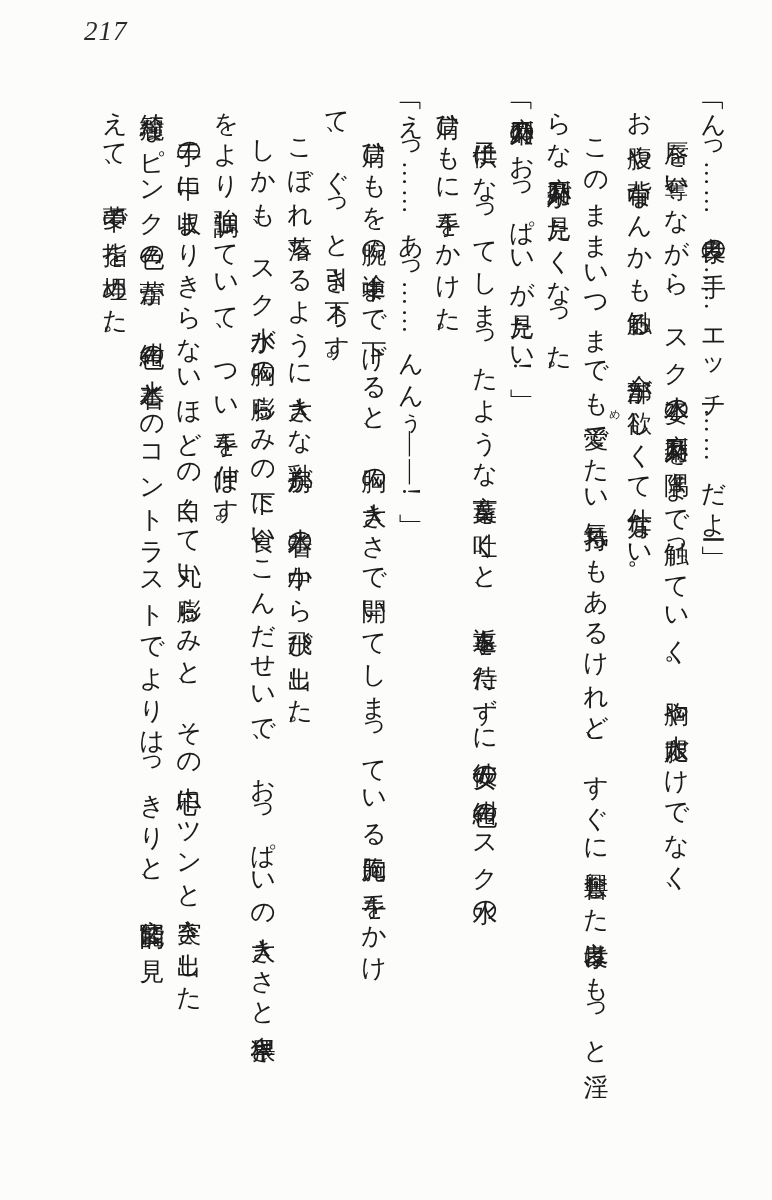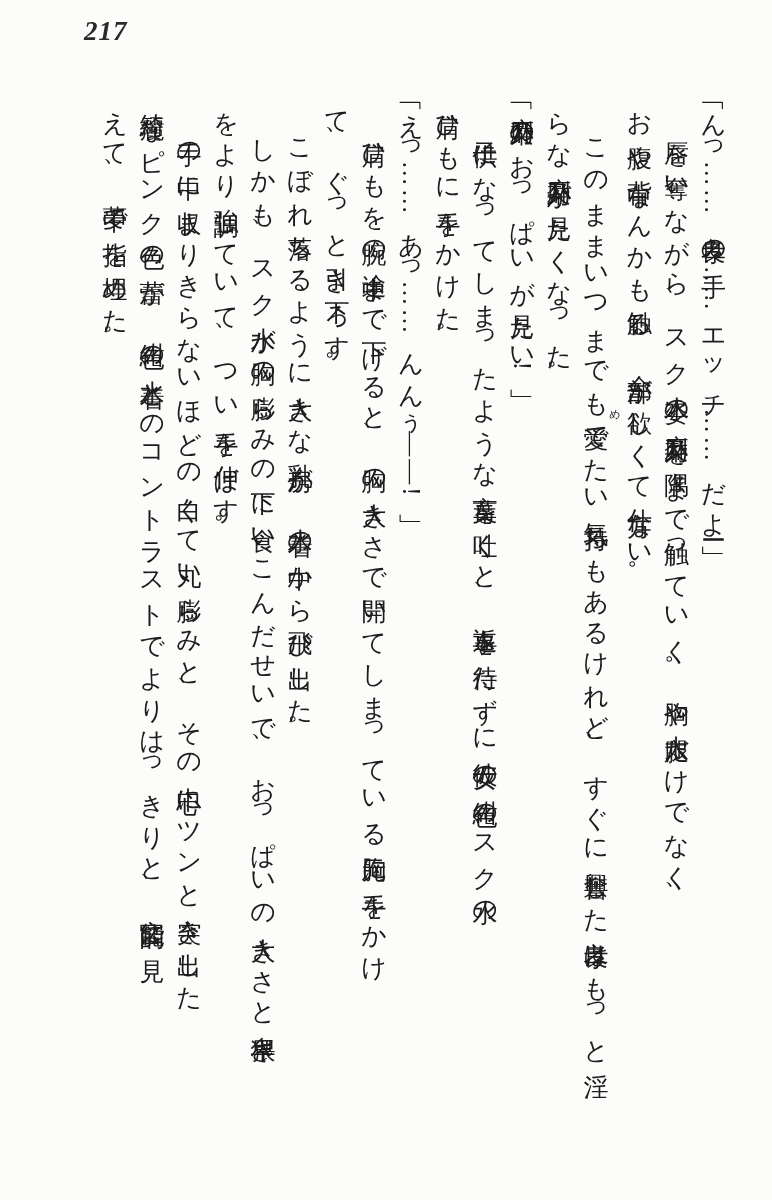--- a/index.html
+++ b/index.html
@@ -16,21 +16,20 @@
     overflow: hidden;
   }
 
   .page-number {
     position: absolute;
     top: 16px; left: 84px;
     font-size: 27px;
     font-style: italic;
     letter-spacing: 1px;
     color: var(--num-color, #2a2a2a);
-    font-weight: bold;
   }
 
   .text-block {
     position: absolute;
     top: 94px; right: 40px;
     height: 1064px;
     writing-mode: vertical-rl;
     -webkit-writing-mode: vertical-rl;
     text-orientation: mixed;
     font-size: 25px;

